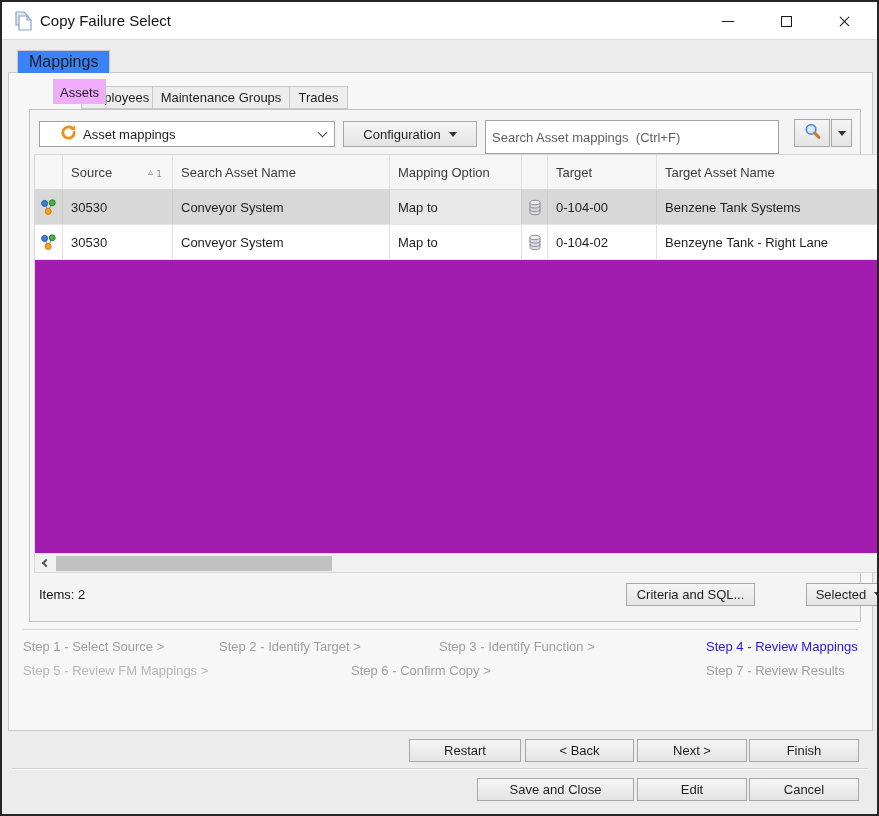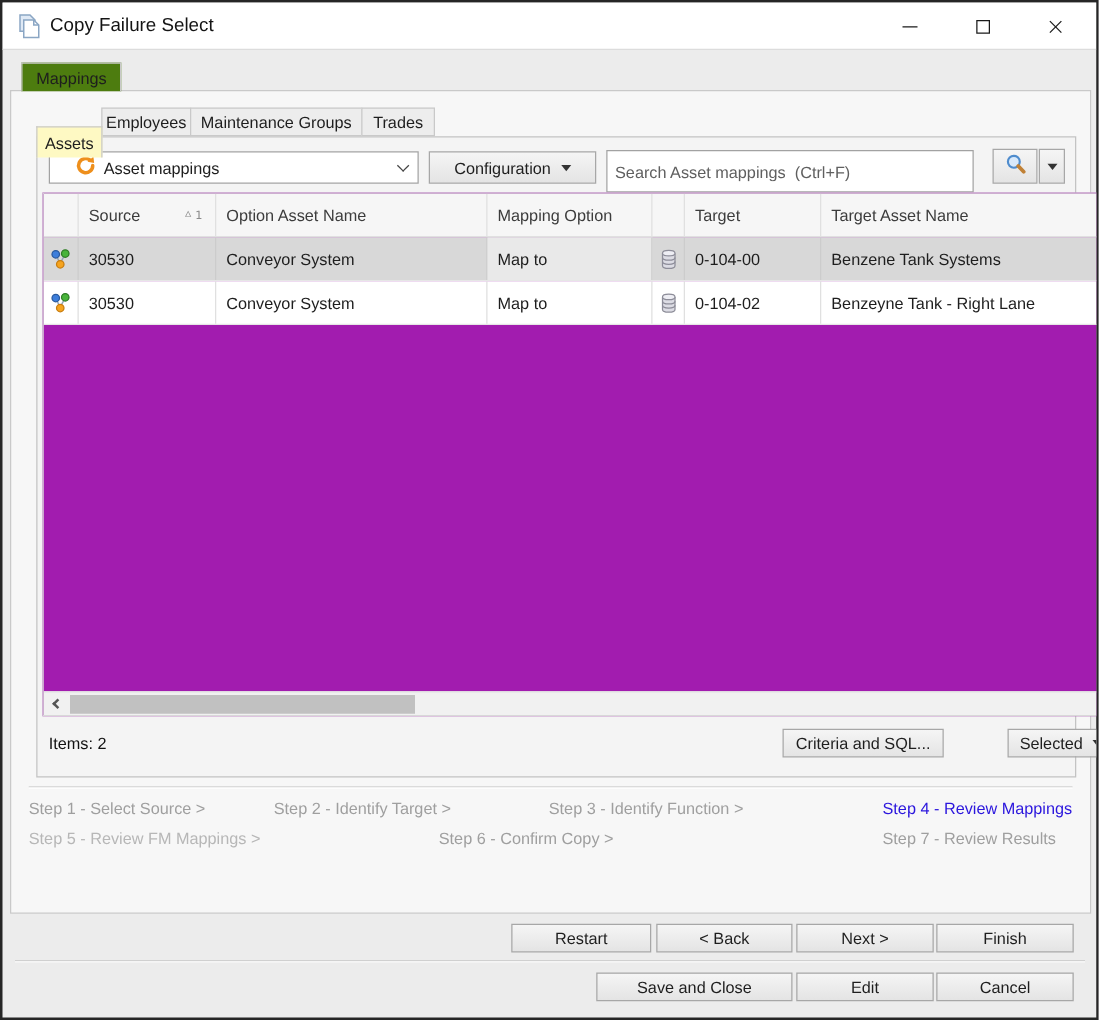--- a/index.html
+++ b/index.html
@@ -18,29 +18,29 @@
   .winbtn { width:58px; height:38px; display:flex; align-items:center; justify-content:center; cursor:default; }
   .glyph-min { width:12px; height:1px; background:#1a1a1a; }
   .glyph-max { width:11px; height:11px; border:1px solid #1a1a1a; }
   .glyph-x { position:relative; width:13px; height:13px; }
   .glyph-x::before, .glyph-x::after { content:''; position:absolute; left:6px; top:0; width:1px; height:13px; background:#1a1a1a; }
   .glyph-x::before { transform:rotate(45deg); }
   .glyph-x::after  { transform:rotate(-45deg); }
 
   
   .tab-mappings { position:absolute; left:15px; top:48px; height:23px; padding:0 11px;
-                  background:#4d7c0f; border:1px solid #c9c9c9; border-bottom:none; z-index:3;
-                  display:flex; align-items:center; font-size:13px; }
+                  background:#3b82f6; border:1px solid #c9c9c9; border-bottom:none; z-index:3;
+                  display:flex; align-items:center; font-size:16px; }
   .page { position:absolute; left:6px; top:70px; width:865px; height:659px;
           background:#f7f7f7; border:1px solid #c9c9c9; }
 
   
   .itab { position:absolute; top:13px; height:23px; display:flex; align-items:center; justify-content:center;
           font-size:13px; background:#ededed; border:1px solid #c9c9c9; z-index:1; }
-  .itab.active { top:28px; height:25px; background:#fef9c3; border-bottom:none; z-index:4; }
+  .itab.active { top:6px; height:25px; background:#f0abfc; border-bottom:none; z-index:4;margin-left:24px; }
   .t-assets   { left:20px;  width:53px; }
   .t-emp      { left:72px;  width:72px; }
   .t-maint    { left:143px; width:138px; }
   .t-trades   { left:280px; width:59px; }
 
   .assets-panel { position:absolute; left:20px; top:36px; width:832px; height:513px;
                   background:#f4f4f4; border:1px solid #c3c3c3; z-index:2; }
 
   
   .combo { position:absolute; left:9px; top:11px; width:296px; height:26px; background:#fff;
@@ -195,21 +195,21 @@
       </div>
 
       <div class="grid">
         <div class="thead">
           <div class="c c0 icn"></div>
           <div class="c c1">
             <span>Source</span>
             <span class="sortmark">▵&nbsp;<span class="n">1</span></span>
           </div>
           <div class="c c2">
-              <span>Option Asset Name</span>
+              <span>Search Asset Name</span>
             </div>
           <div class="c c3">
               <span>Mapping Option</span>
             </div>
           <div class="c c4 icn"></div>
           <div class="c c5">
               <span>Target</span>
             </div>
           <div class="c c6">
               <span>Target Asset Name</span>

